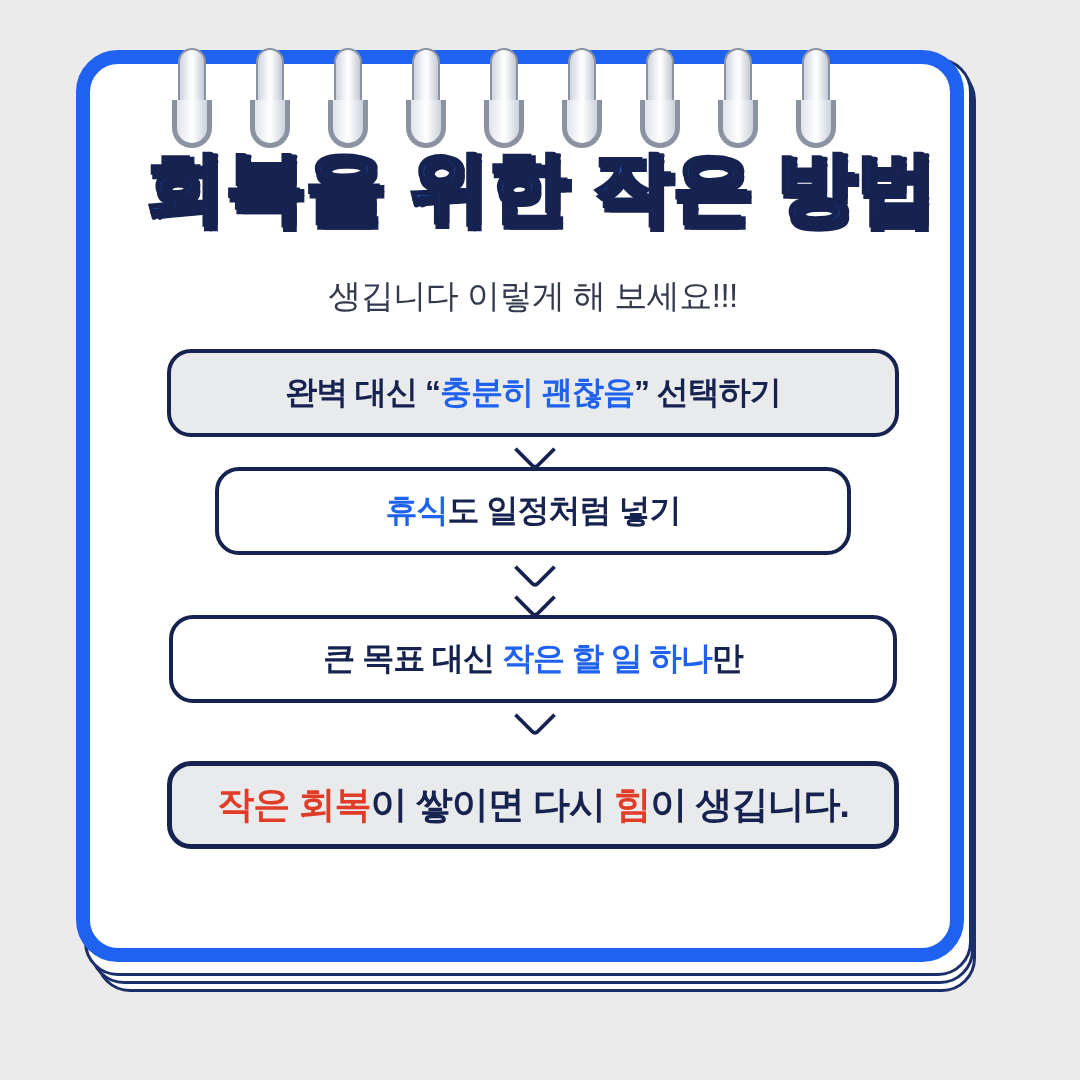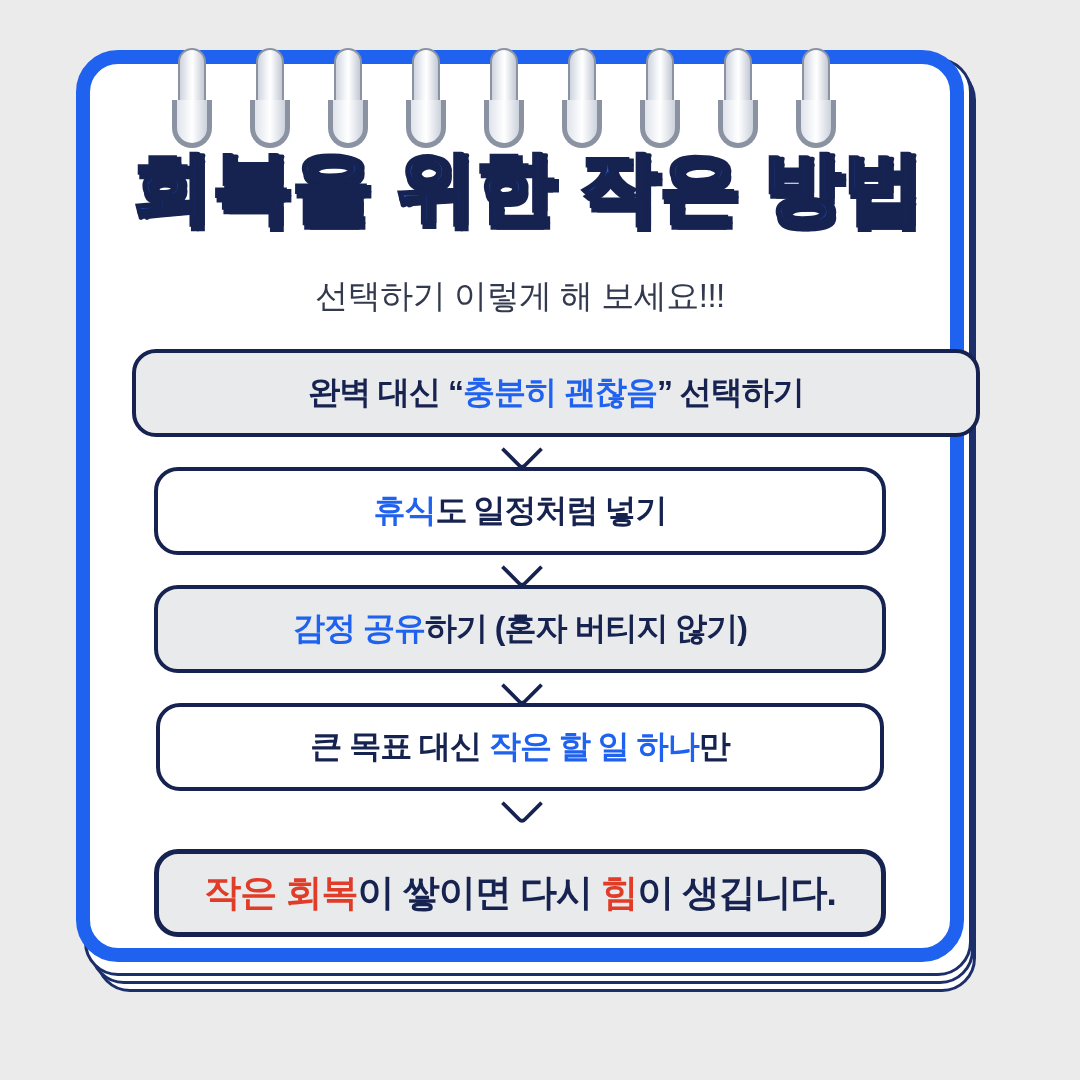--- a/index.html
+++ b/index.html
@@ -79,21 +79,21 @@
     border: 5px solid #8b93a3;
     border-top: none;
     border-radius: 0 0 22px 22px;
     background: linear-gradient(90deg,#dfe3ea 0%, #ffffff 50%, #ccd2dc 100%);
     box-sizing: border-box;
   }
 
   
   .content {
     position: absolute;
-    left: 76px;
+    left: 89px;
     top: 50px;
     width: 888px;
     height: 912px;
     box-sizing: border-box;
     padding: 96px 56px 40px 56px;
   }
 
   .title-wrap {
     text-align: center;
     height: 110px;
@@ -219,37 +219,34 @@
         <div class="loop"></div>
       </div>
     </div>
 
   <div class="content">
 
     <div class="title-wrap">
       <span class="title">회복을 위한 작은 방법</span>
     </div>
 
-    <div class="subtitle">선택하기 이렇게 해 보세요!!!</div>
+    <div class="subtitle">생깁니다 이렇게 해 보세요!!!</div>
 
     <div class="steps" id="steps">
-        <div class="step" style="width: 848px;">
+        <div class="step" style="width: 732px;">
           <div class="step-text"><span>완벽 대신 “</span><span class="hl">충분히 괜찮음</span><span>” 선택하기</span></div>
         </div>
         <div class="gap">
           <div class="arrow"></div>
         </div>
-        <div class="step alt" style="width: 732px; font-family: Liberation Serif, serif;">
+        <div class="step alt" style="width: 636px;">
           <div class="step-text"><span class="hl">휴식</span><span>도 일정처럼 넣기</span></div>
         </div>
         <div class="gap">
           <div class="arrow"></div>
-        </div>
-        <div class="step" style="width: 732px;">
-          <div class="step-text"><span class="hl">감정 공유</span><span>하기 (혼자 버티지 않기)</span></div>
         </div>
         <div class="gap">
           <div class="arrow"></div>
         </div>
         <div class="step alt" style="width: 728px;">
           <div class="step-text"><span>큰 목표 대신 </span><span class="hl">작은 할 일 하나</span><span>만</span></div>
         </div>
         <div class="gap">
           <div class="arrow"></div>
         </div>

